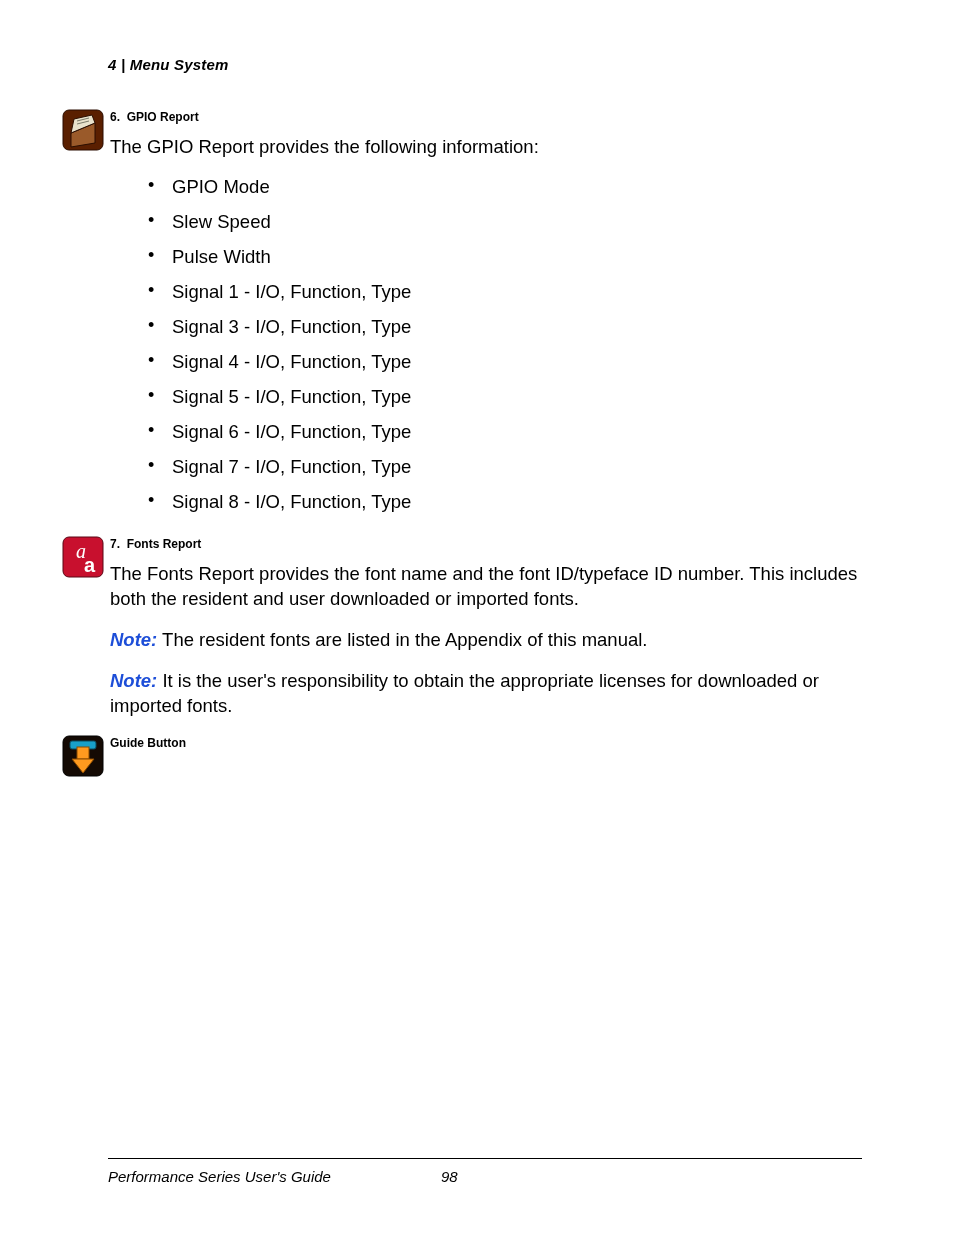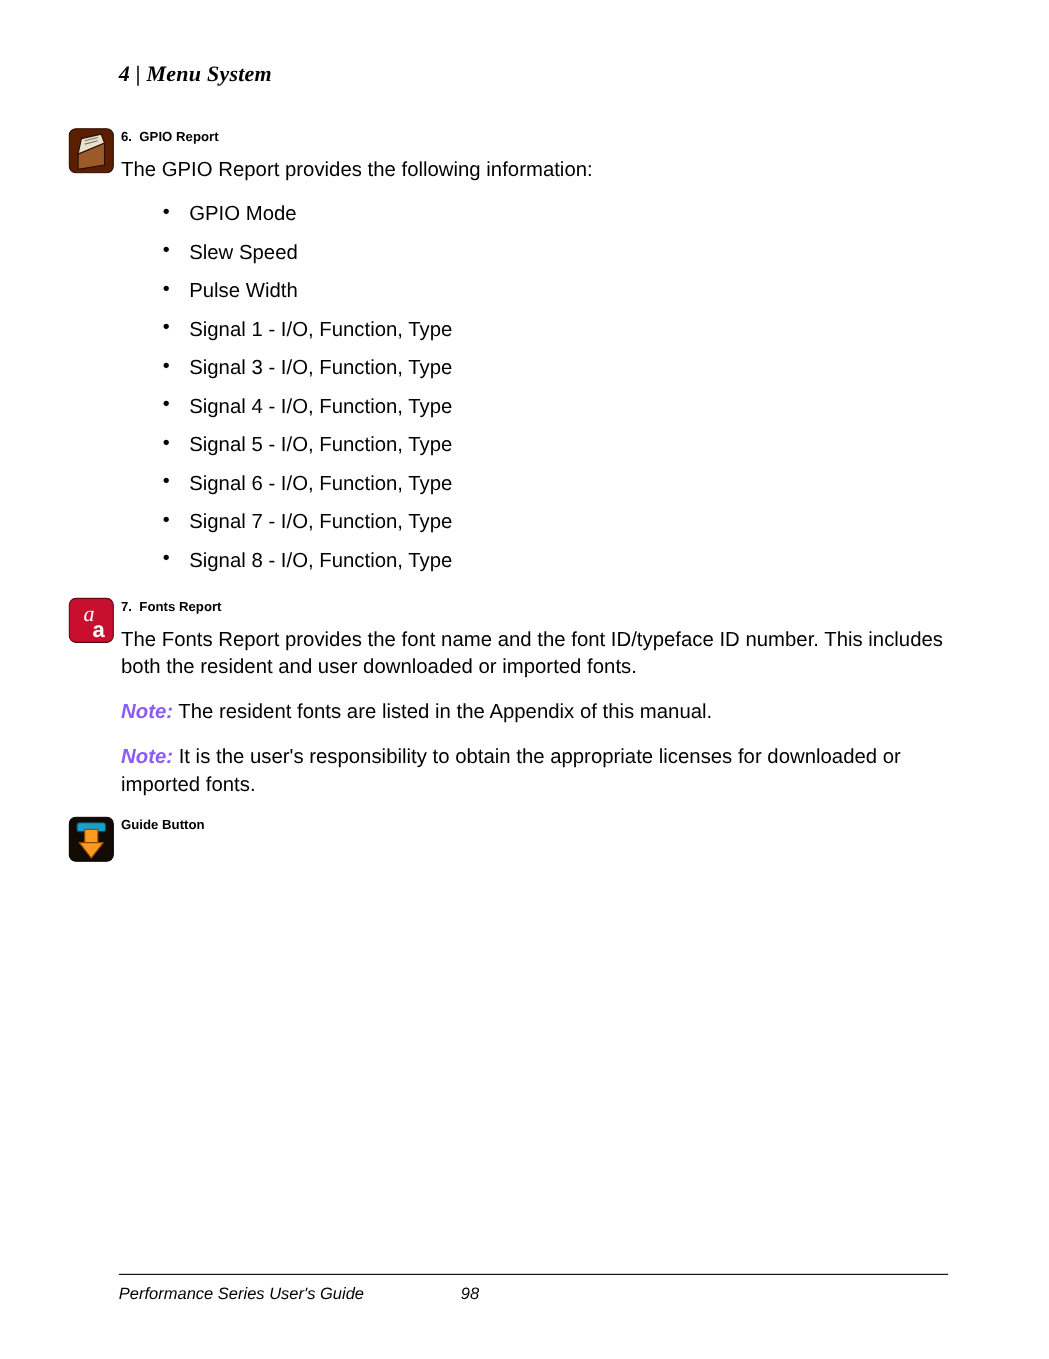--- a/index.html
+++ b/index.html
@@ -14,24 +14,23 @@
   .page {
     width: 954px;
     height: 1235px;
     position: relative;
     box-sizing: border-box;
     padding: 55px 92px 0 62px;
   }
   .running-head {
     font-style: italic;
     font-weight: bold;
-    font-size: 20px;
+    font-size: 15px;
     margin: 0 0 34px 46px;
     letter-spacing: 0.2px;
-    font-family: Liberation Serif, serif;
   }
   .section {
     position: relative;
     margin-bottom: 16px;
   }
   .section .content {
     margin-left: 48px;
   }
   .section-icon {
     position: absolute;
@@ -61,42 +60,42 @@
     content: "•";
     position: absolute;
     left: 0;
     top: 3px;
     font-size: 18px;
   }
   .para {
     margin: 0 0 16px 0;
   }
   .note-label {
-    color: #8b5cf6;
+    color: #1d4ed8;
     font-weight: bold;
     font-style: italic;
   }
   .footer {
     position: absolute;
     left: 108px;
     right: 92px;
     bottom: 48px;
   }
   .footer hr {
     border: none;
     border-top: 1px solid #000;
     margin: 0 0 8px 0;
   }
   .footer-row {
     display: flex;
     font-style: italic;
     font-size: 15px;
   }
   .footer-title { flex: 0 0 auto; }
-  .footer-page  { margin-left: 88px; text-align: right; }
+  .footer-page  { margin-left: 110px; text-align: right; }
 </style>
 </head>
 <body>
 
 <div class="page">
 
   <div class="running-head">
     <span>4</span><span>  |  </span><span>Menu System</span>
   </div>
 

